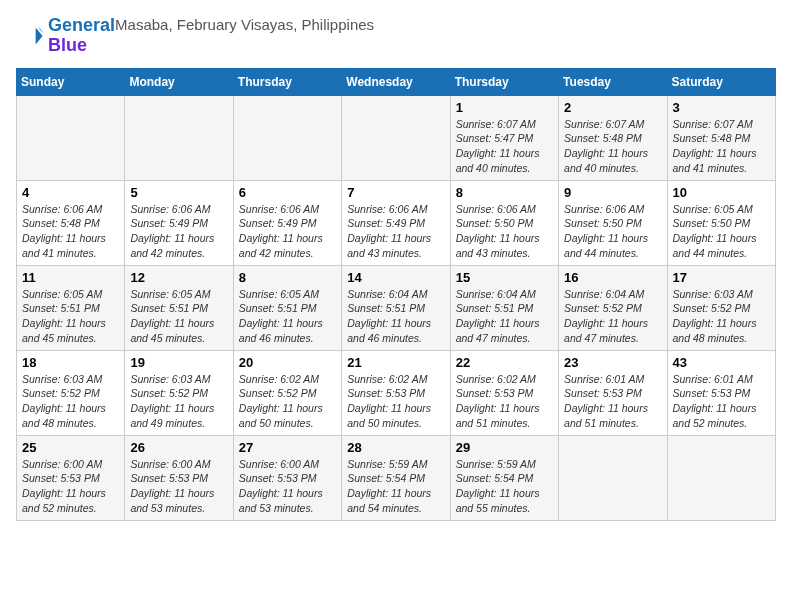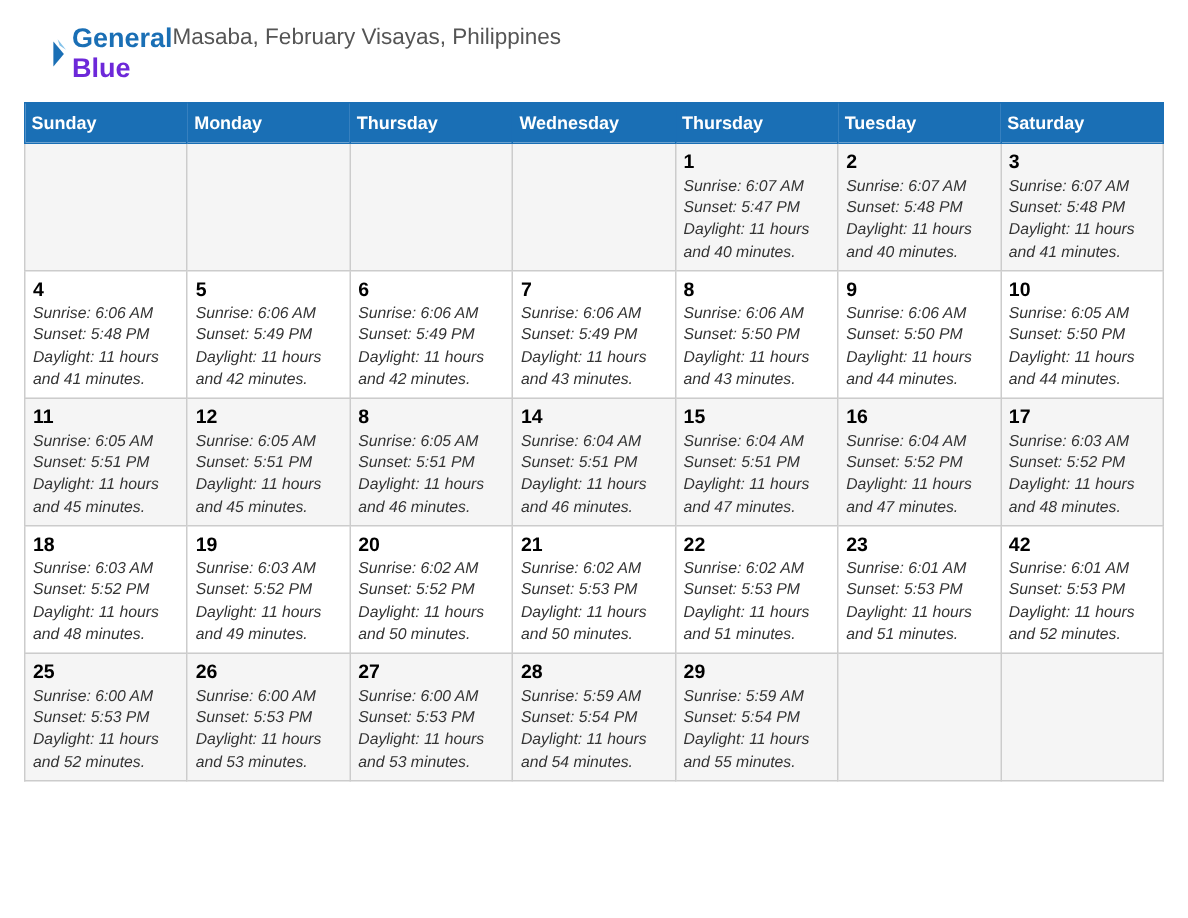--- a/index.html
+++ b/index.html
@@ -281,21 +281,21 @@
 and 51 minutes.</div>
         </td>
         <td>
           <span class="day-num">23</span>
           <div class="day-info" style="white-space: pre-line;">Sunrise: 6:01 AM
 Sunset: 5:53 PM
 Daylight: 11 hours
 and 51 minutes.</div>
         </td>
         <td>
-          <span class="day-num">42</span>
+          <span class="day-num">43</span>
           <div class="day-info" style="white-space: pre-line;">Sunrise: 6:01 AM
 Sunset: 5:53 PM
 Daylight: 11 hours
 and 52 minutes.</div>
         </td>
       </tr>
       <tr>
         <td>
           <span class="day-num">25</span>
           <div class="day-info" style="white-space: pre-line;">Sunrise: 6:00 AM

